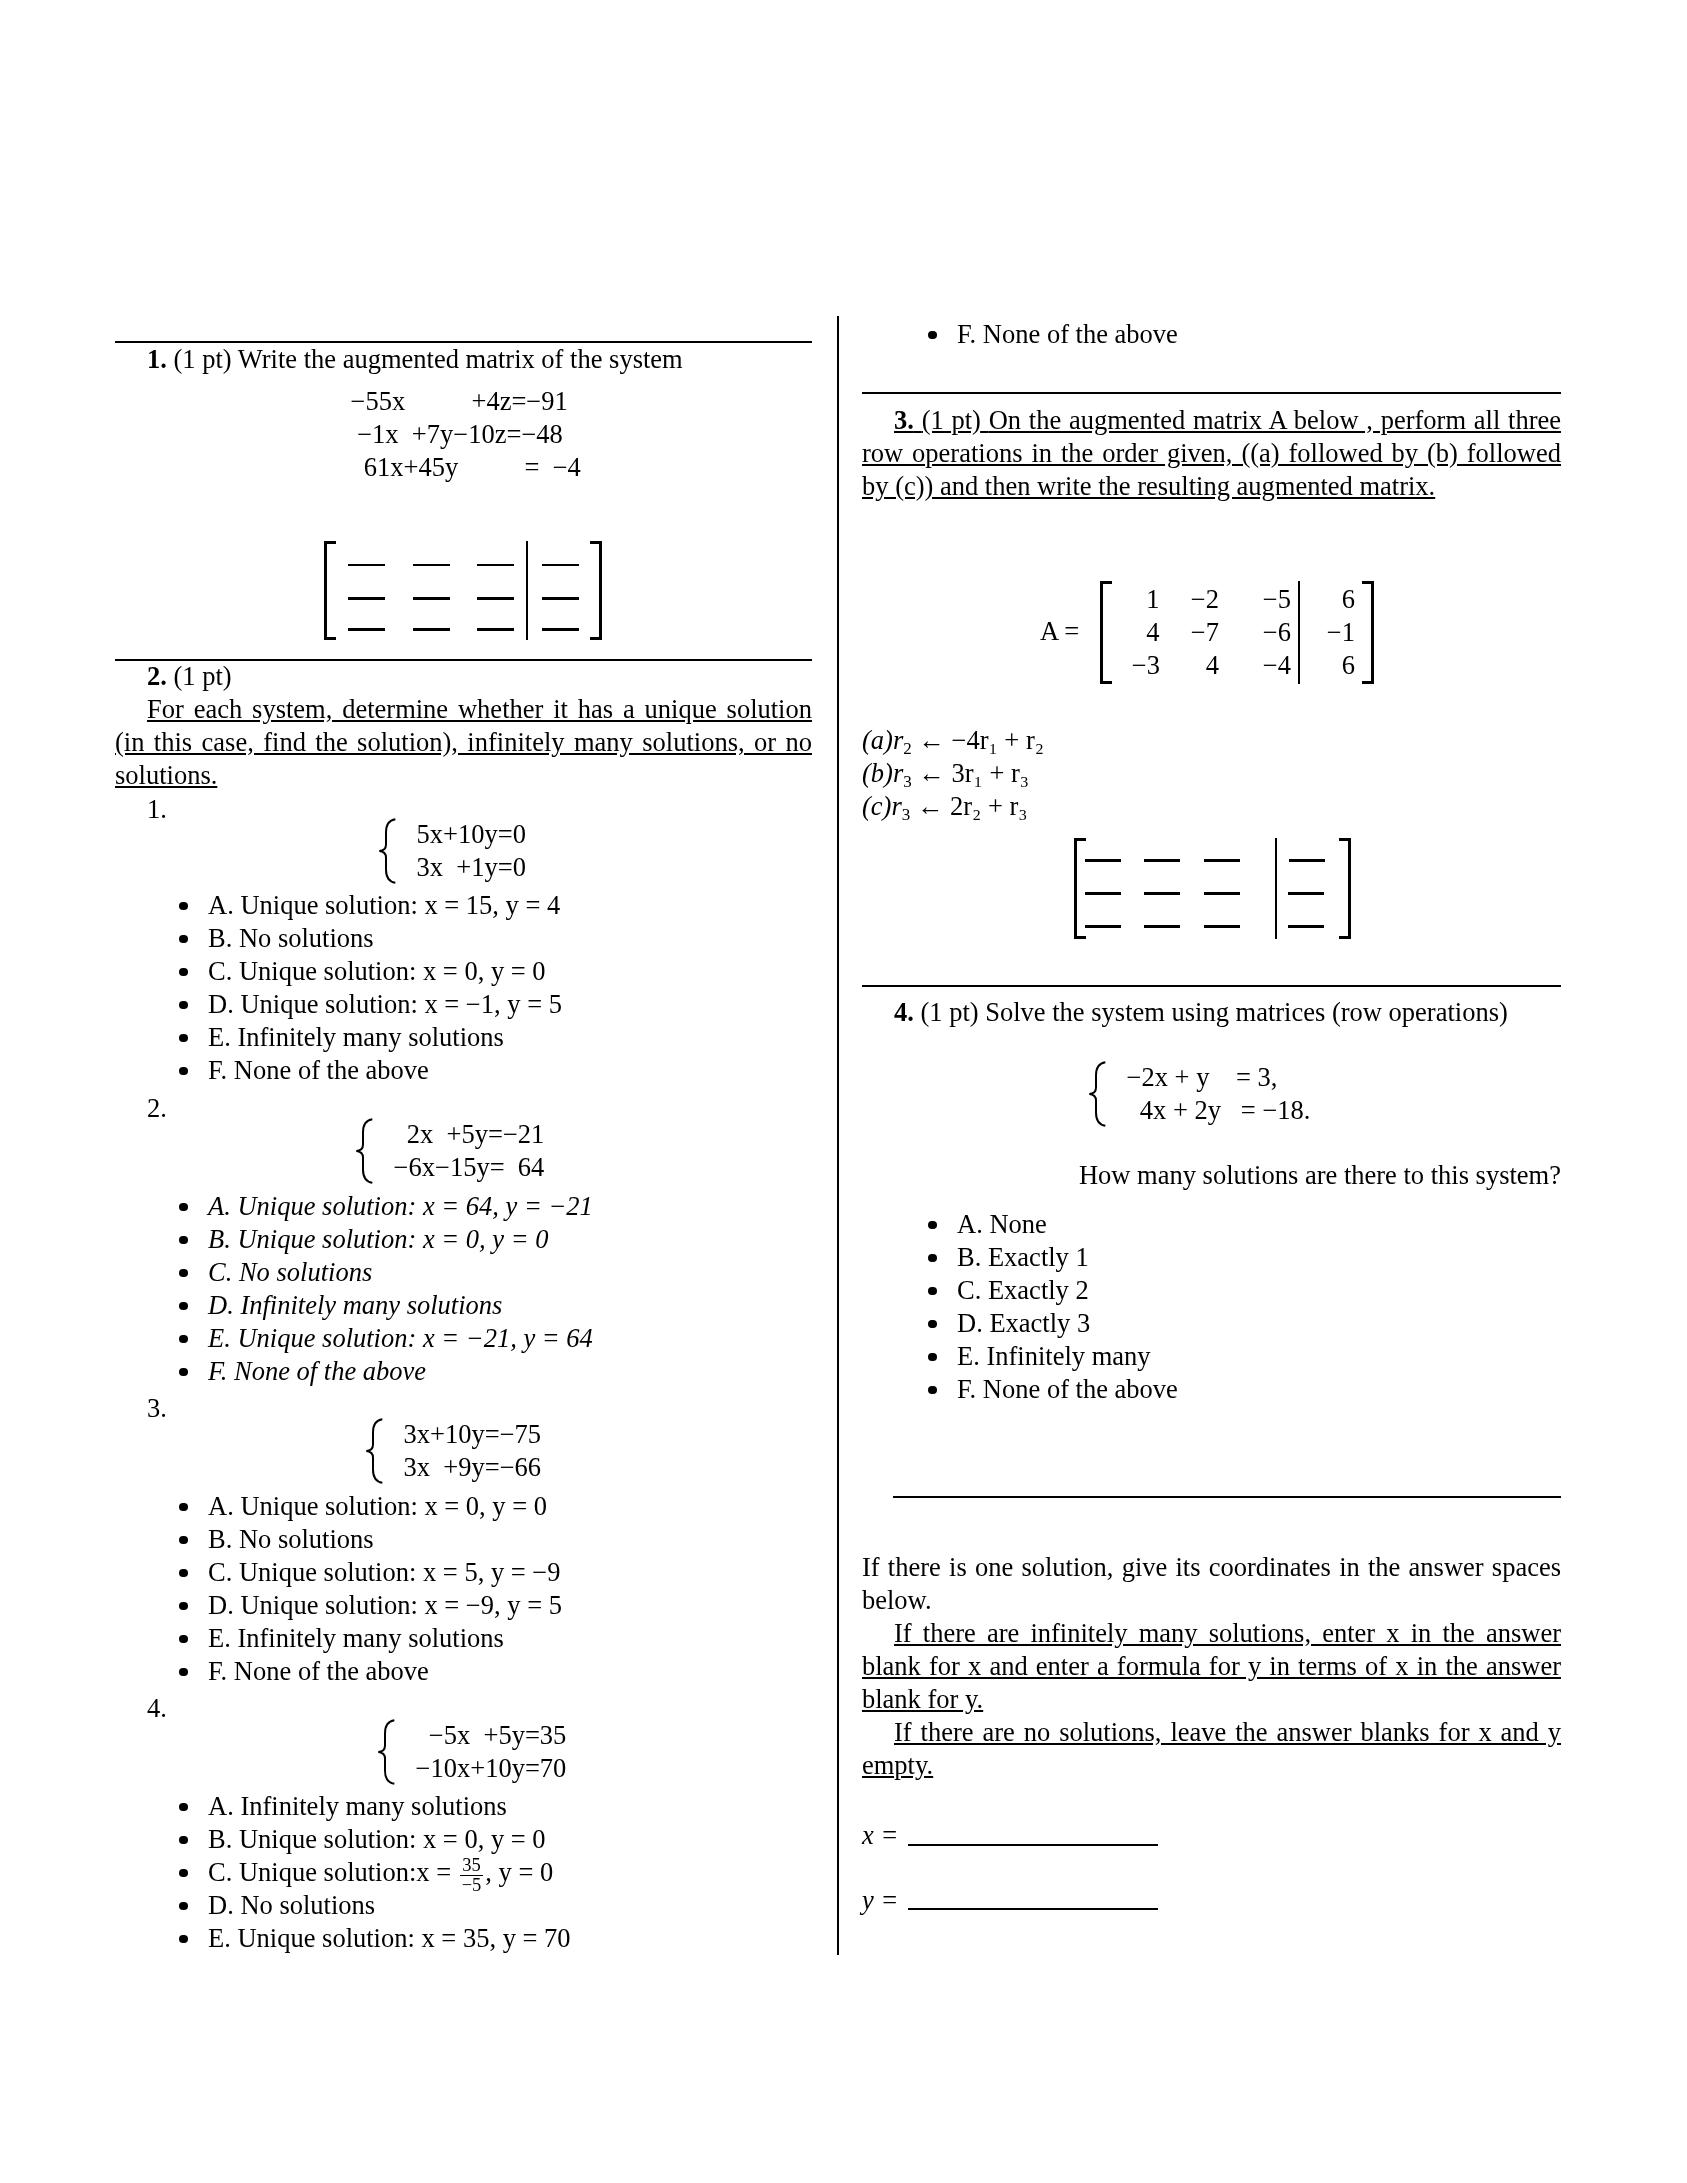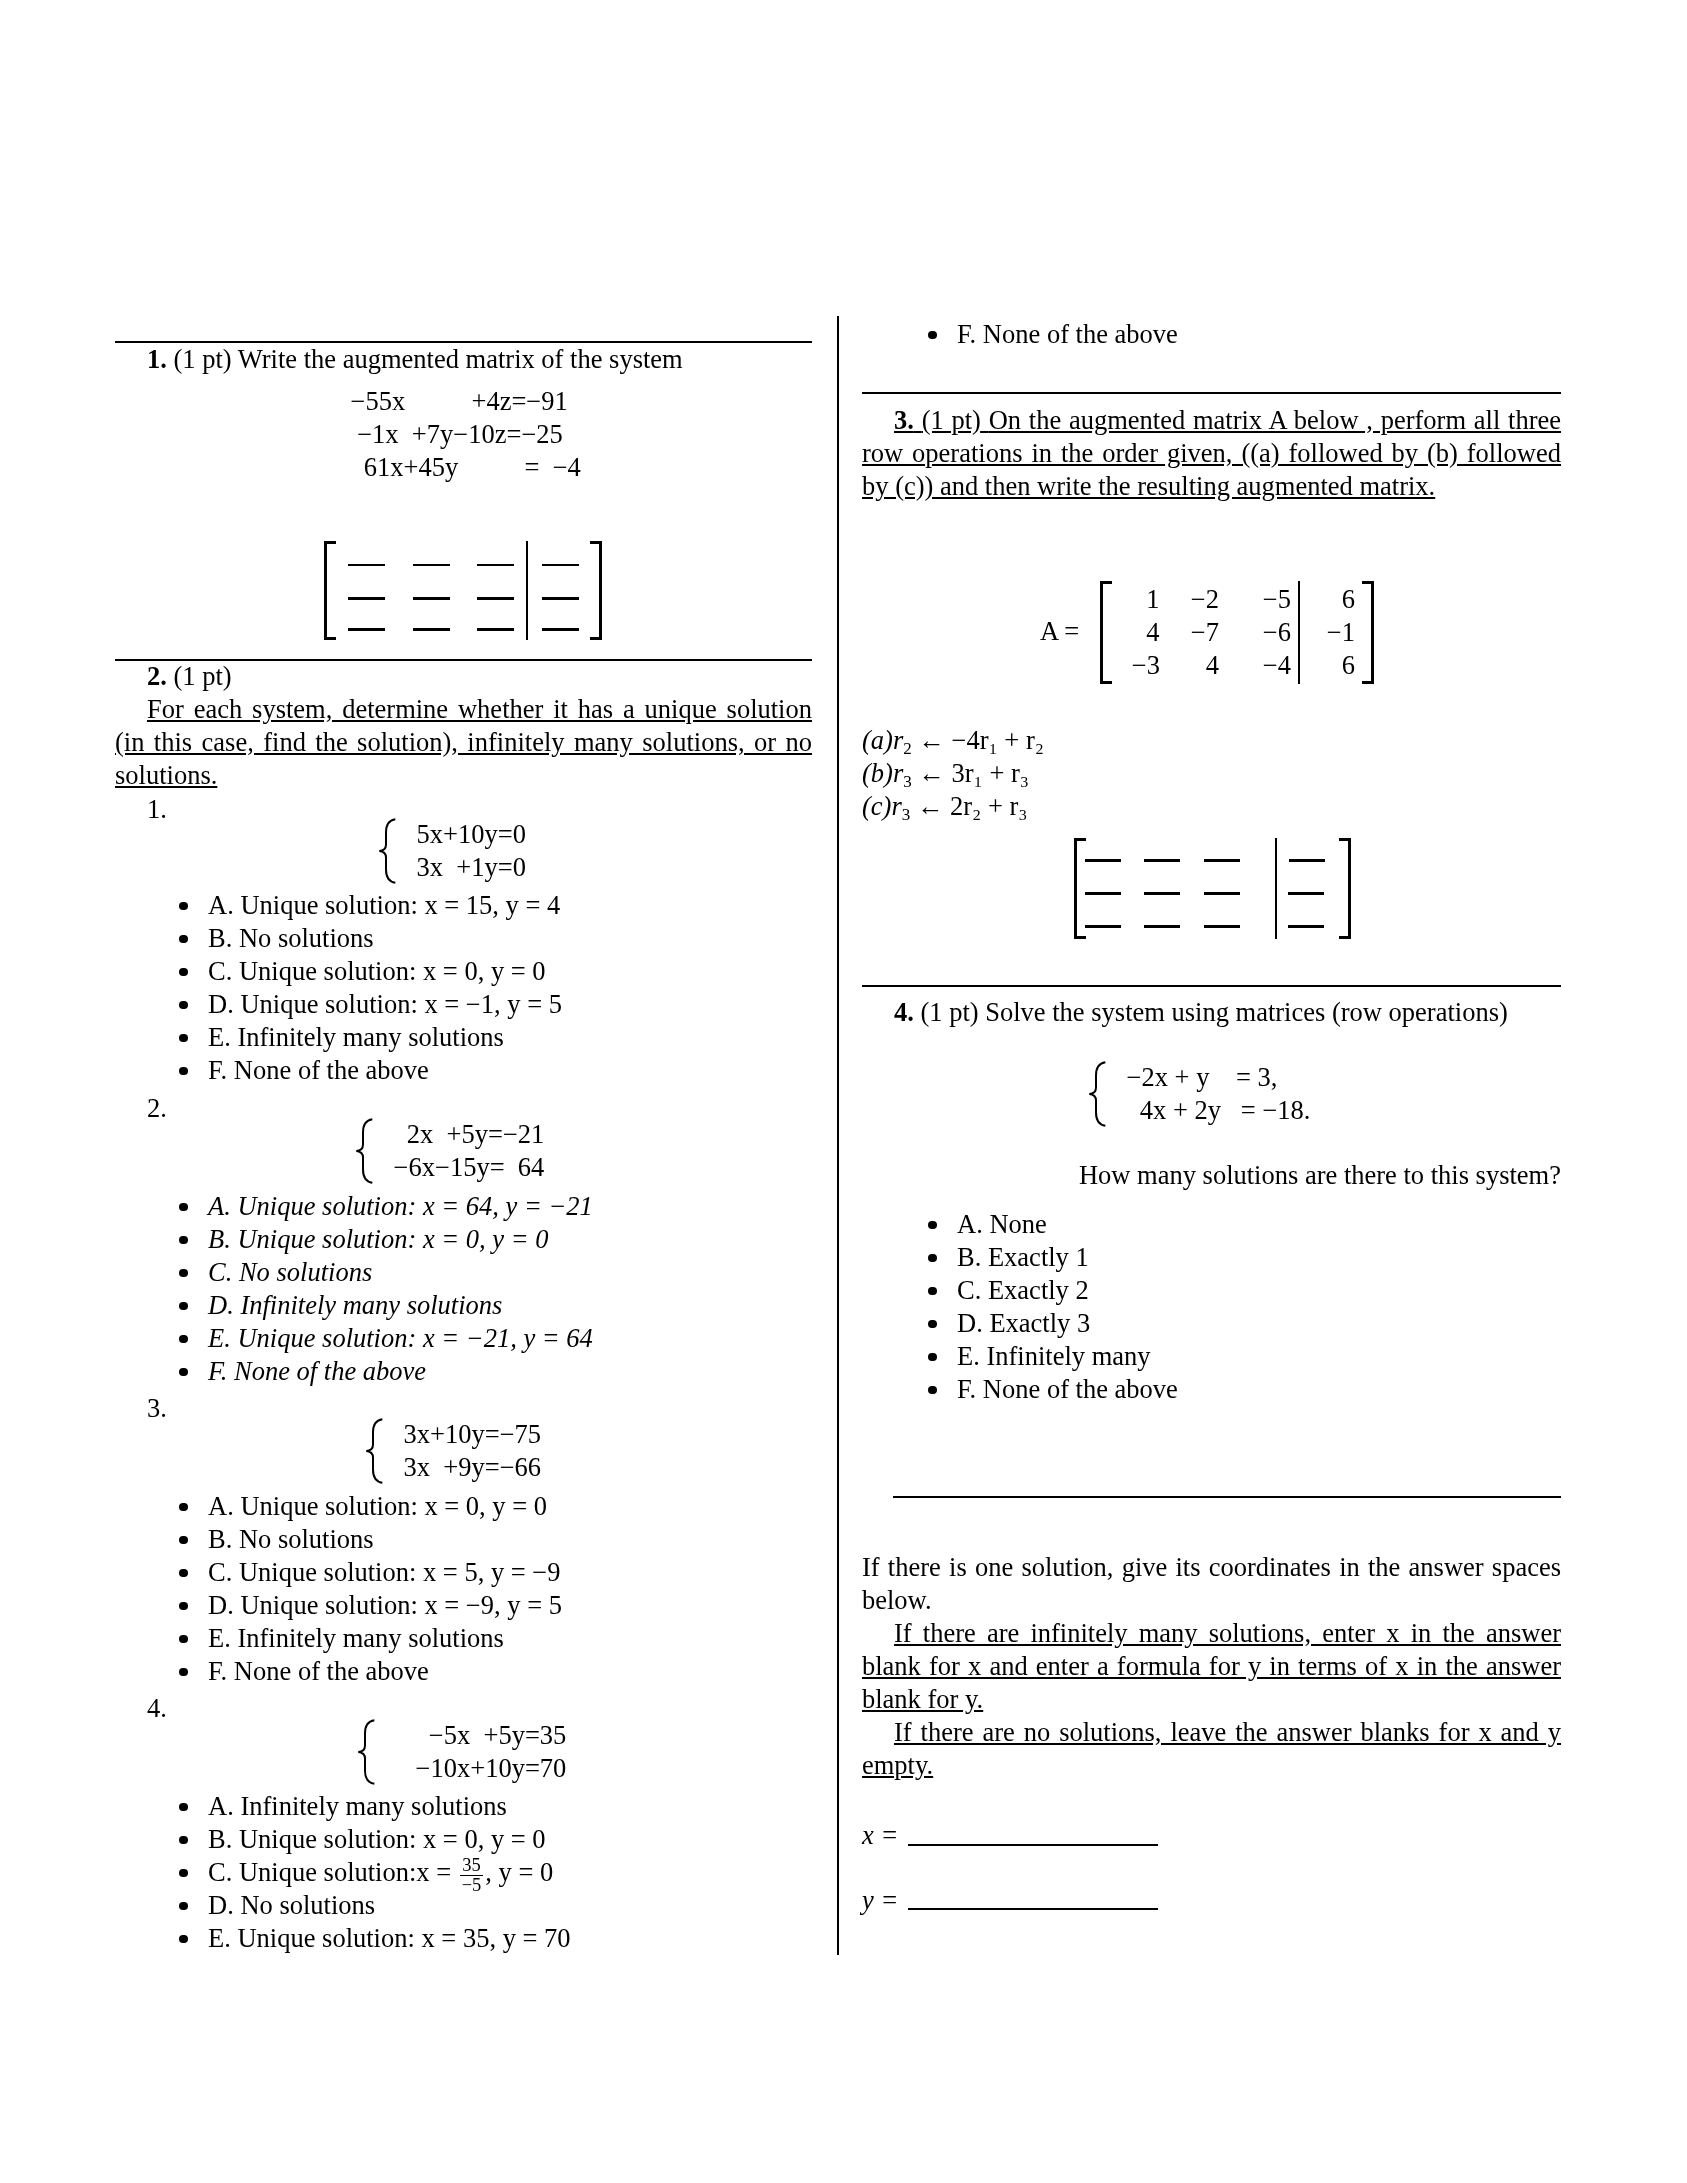--- a/index.html
+++ b/index.html
@@ -67,21 +67,21 @@
 </div>
 
 <div class="system" style="left:312px; top:385px;">
   <div class="brace">
     <svg viewBox="0 0 30 150" preserveAspectRatio="none">
         <path d="M26 2 Q12 4 12 30 L12 60 Q12 74 2 75 Q12 76 12 90 L12 120 Q12 146 26 148" stroke="#000" stroke-width="3" fill="none"></path>
       </svg>
   </div>
   <div class="eqs">
     <div class="eq">−55x          +4z=−91</div>
-    <div class="eq"> −1x  +7y−10z=−25</div>
+    <div class="eq"> −1x  +7y−10z=−48</div>
     <div class="eq">  61x+45y          =  −4</div>
   </div>
 </div>
 
 <div class="matrix" style="left:324px; top:541px; width:278px; height:99px;">
   <div class="bracket-l"></div>
   <div class="bracket-r"></div>
   <div class="aug-bar" style="left:202px; top:0; bottom:0;"></div>
   <div class="blank" style="left:24px; top:22.5px; width:37px;"></div>
   <div class="blank" style="left:89px; top:22.5px; width:37px;"></div>
@@ -160,21 +160,21 @@
 <ul class="opts" style="left:179px; top:1490px;">
   <li><span class="dot"></span><span>A. Unique solution: x = 0,  y = 0</span></li>
   <li><span class="dot"></span><span>B. No solutions</span></li>
   <li><span class="dot"></span><span>C. Unique solution: x = 5,  y = −9</span></li>
   <li><span class="dot"></span><span>D. Unique solution: x = −9,  y = 5</span></li>
   <li><span class="dot"></span><span>E. Infinitely many solutions</span></li>
   <li><span class="dot"></span><span>F. None of the above</span></li>
 </ul>
 
 <div class="abs" style="left:147px; top:1692px;">4.</div>
-<div class="system" style="left:357px; top:1719px;gap:20px;">
+<div class="system" style="left:377px; top:1719px;">
   <div class="brace" style="height:66px;">
     <svg viewBox="0 0 30 100" preserveAspectRatio="none">
         <path d="M26 2 Q12 4 12 22 L12 40 Q12 49 2 50 Q12 51 12 60 L12 78 Q12 96 26 98" stroke="#000" stroke-width="3" fill="none"></path>
       </svg>
   </div>
   <div class="eqs">
     <div class="eq">  −5x  +5y=35</div>
     <div class="eq">−10x+10y=70</div>
   </div>
 </div>

